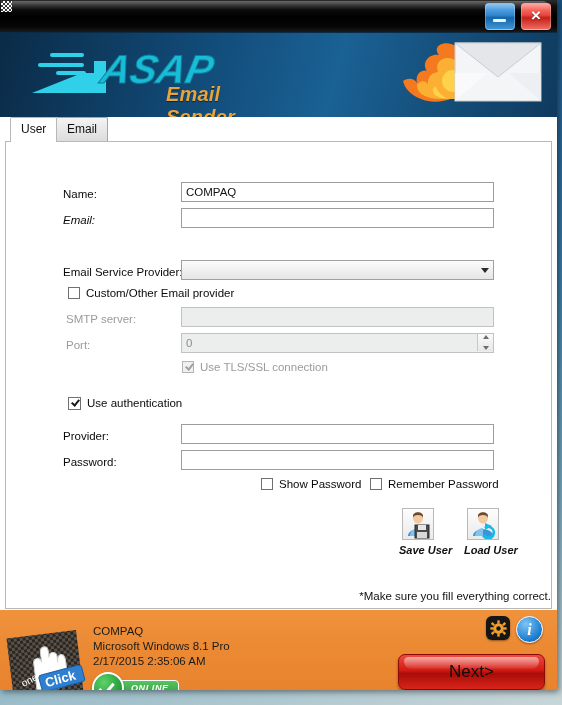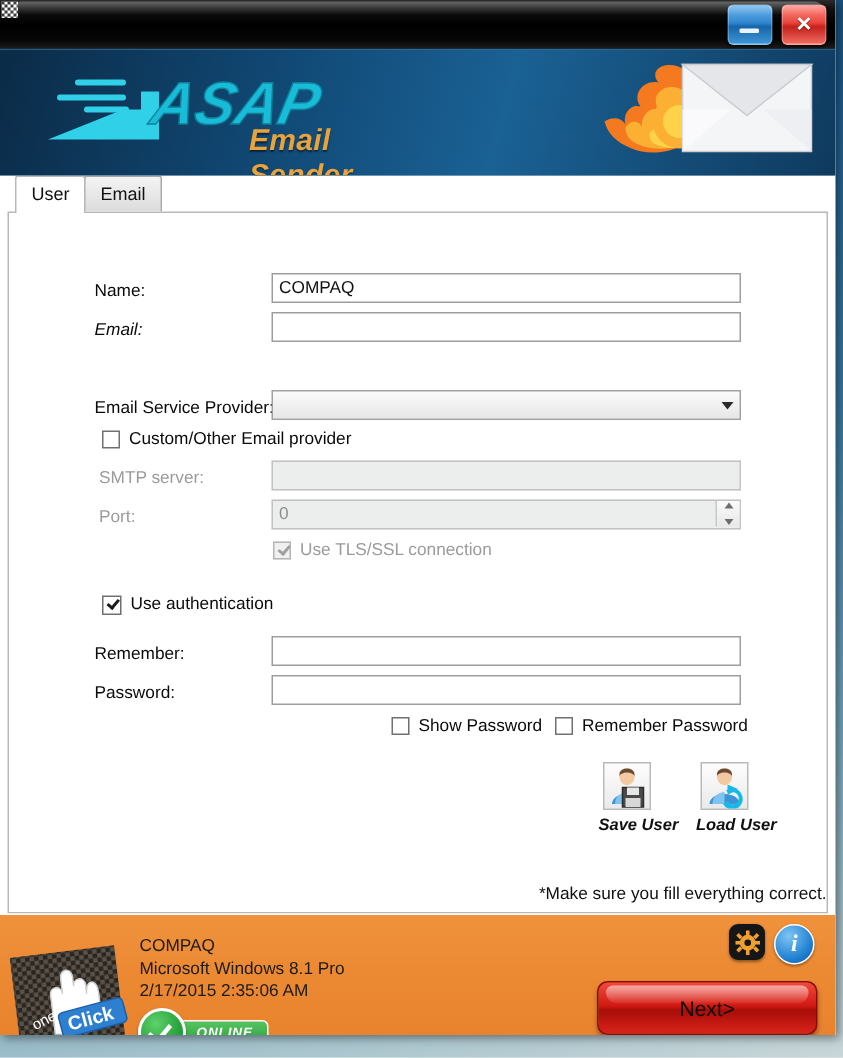--- a/index.html
+++ b/index.html
@@ -131,21 +131,21 @@
   .infoic{position:absolute;right:14px;top:6px;width:25px;height:25px;border-radius:50%;
     background:radial-gradient(circle at 35% 28%,#7dc5f5,#1f7fd0 65%,#0d5aa0);
     border:1px solid #fff;color:#fff;font-size:16px;font-weight:bold;font-style:italic;
     font-family:"Liberation Serif",serif;display:flex;align-items:center;justify-content:center;
     box-shadow:0 1px 2px rgba(0,0,0,.4);}
 
   .nextbtn{position:absolute;right:12px;top:44px;width:145px;height:34px;border-radius:7px;
     background:linear-gradient(180deg,#f04a3f 0%,#d21a12 45%,#a80d08 55%,#d9241b 100%);
     border:1px solid #8c0a06;box-shadow:0 2px 3px rgba(0,0,0,.35);
     display:flex;align-items:center;justify-content:center;
-    font-size:14px;color:#0e0e0e;}
+    font-size:17px;color:#0e0e0e;}
   .nextbtn:before{content:"";position:absolute;left:5px;right:5px;top:2px;height:12px;
     border-radius:6px 6px 10px 10px;
     background:linear-gradient(180deg,rgba(255,255,255,.55),rgba(255,255,255,.05));}
   .nextbtn span{position:relative;z-index:2;}
 </style>
 </head>
 <body>
 
 <div id="root">
   <div class="desktop"></div>
@@ -240,21 +240,21 @@
         <div class="txt dim">Use TLS/SSL connection</div>
       </div>
 
       <div class="cbrow" style="left:62px;top:255px;">
         <div class="cb" style="width:13px;height:13px;">
           <div class="tick"></div>
         </div>
         <div class="txt">Use authentication</div>
       </div>
 
-      <div class="lbl row" style="left:57px;top:288px;">Remember:</div>
+      <div class="lbl row" style="left:57px;top:288px;">Provider:</div>
       <div class="fld" style="left:175px;top:282px;width:313px;"></div>
 
       <div class="lbl row" style="left:57px;top:314px;">Password:</div>
       <div class="fld" style="left:175px;top:308px;width:313px;"></div>
 
       <div class="cbrow" style="left:255px;top:336px;">
         <div class="cb"></div>
         <div class="txt">Show Password</div>
       </div>
 

